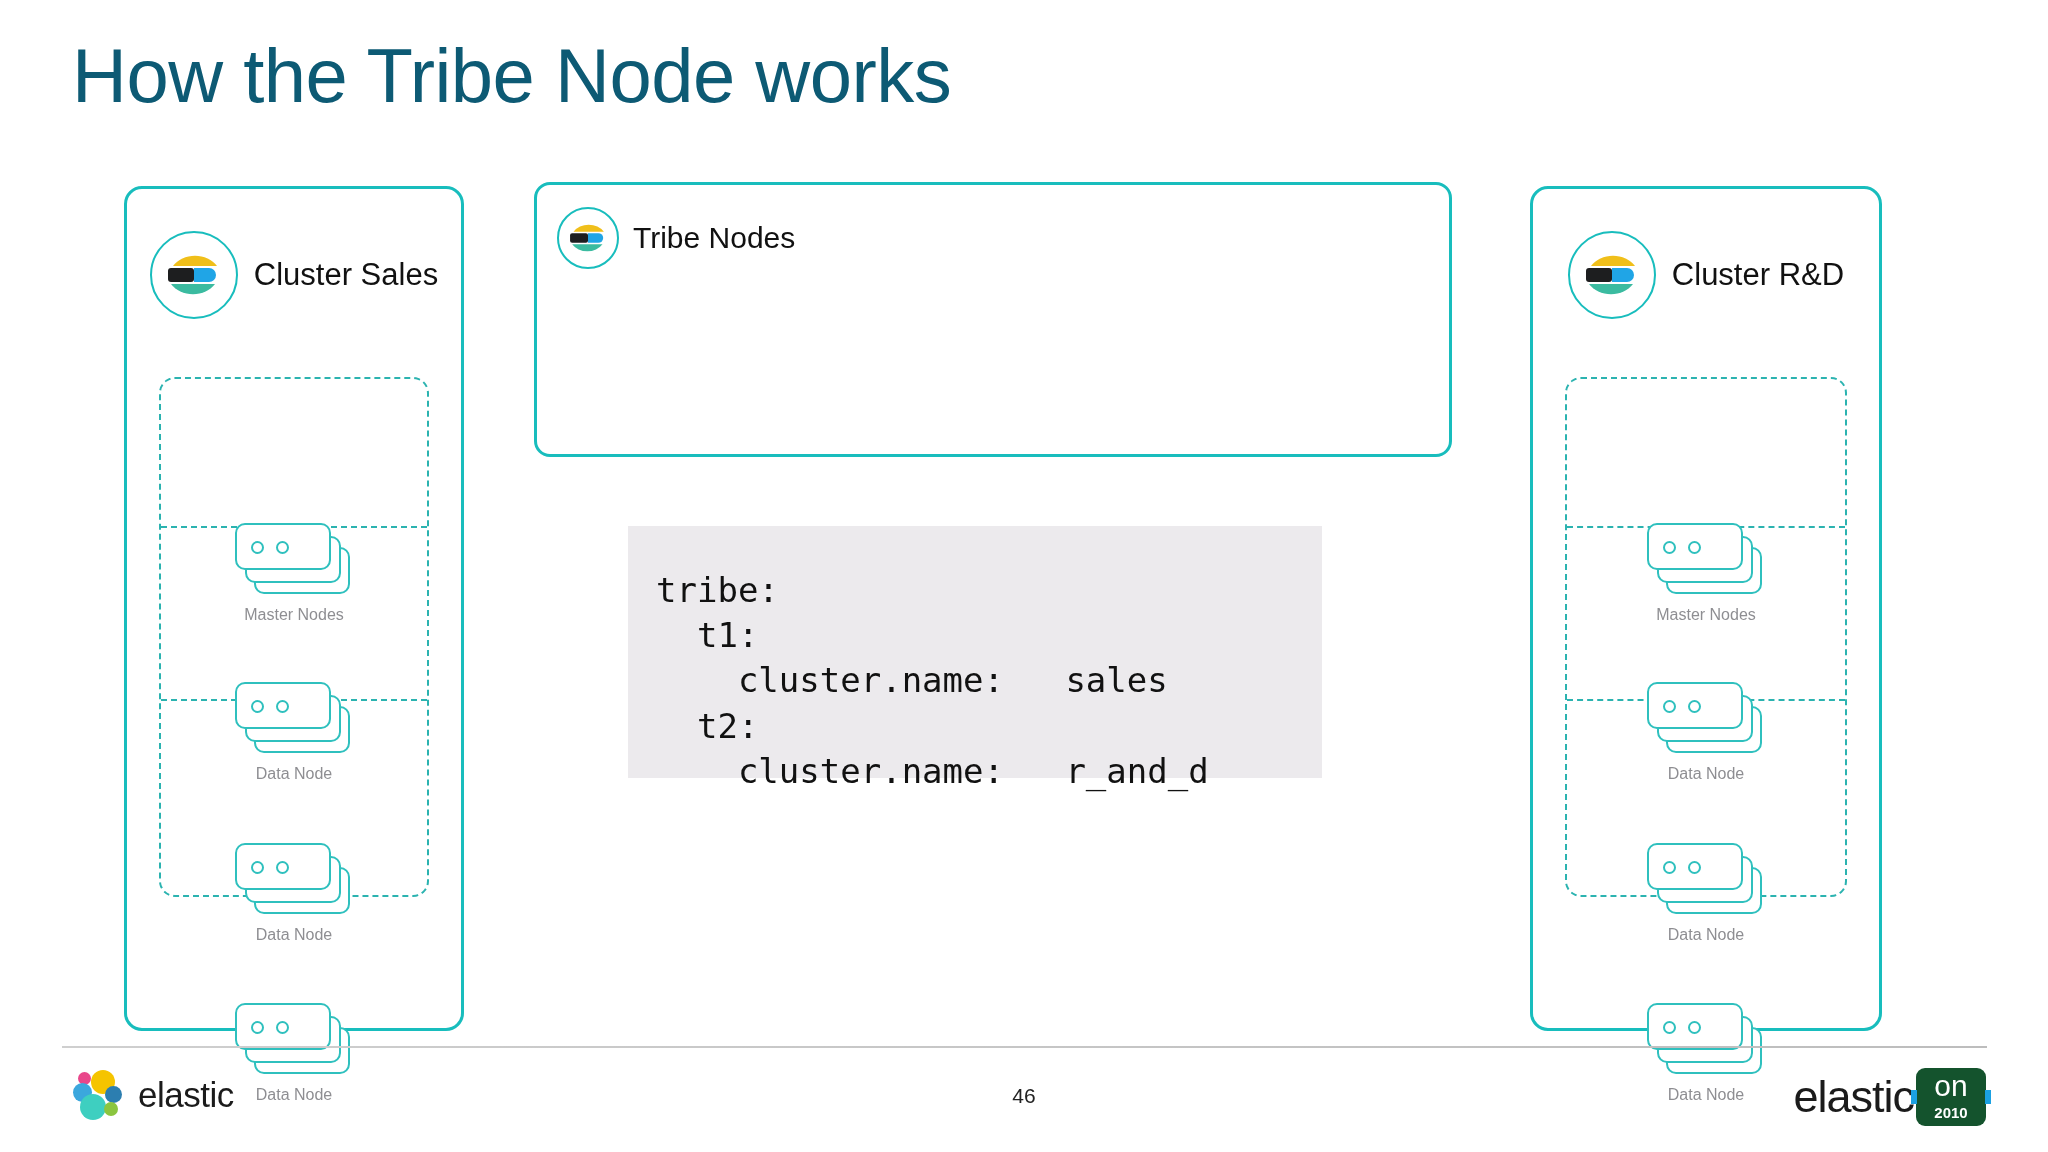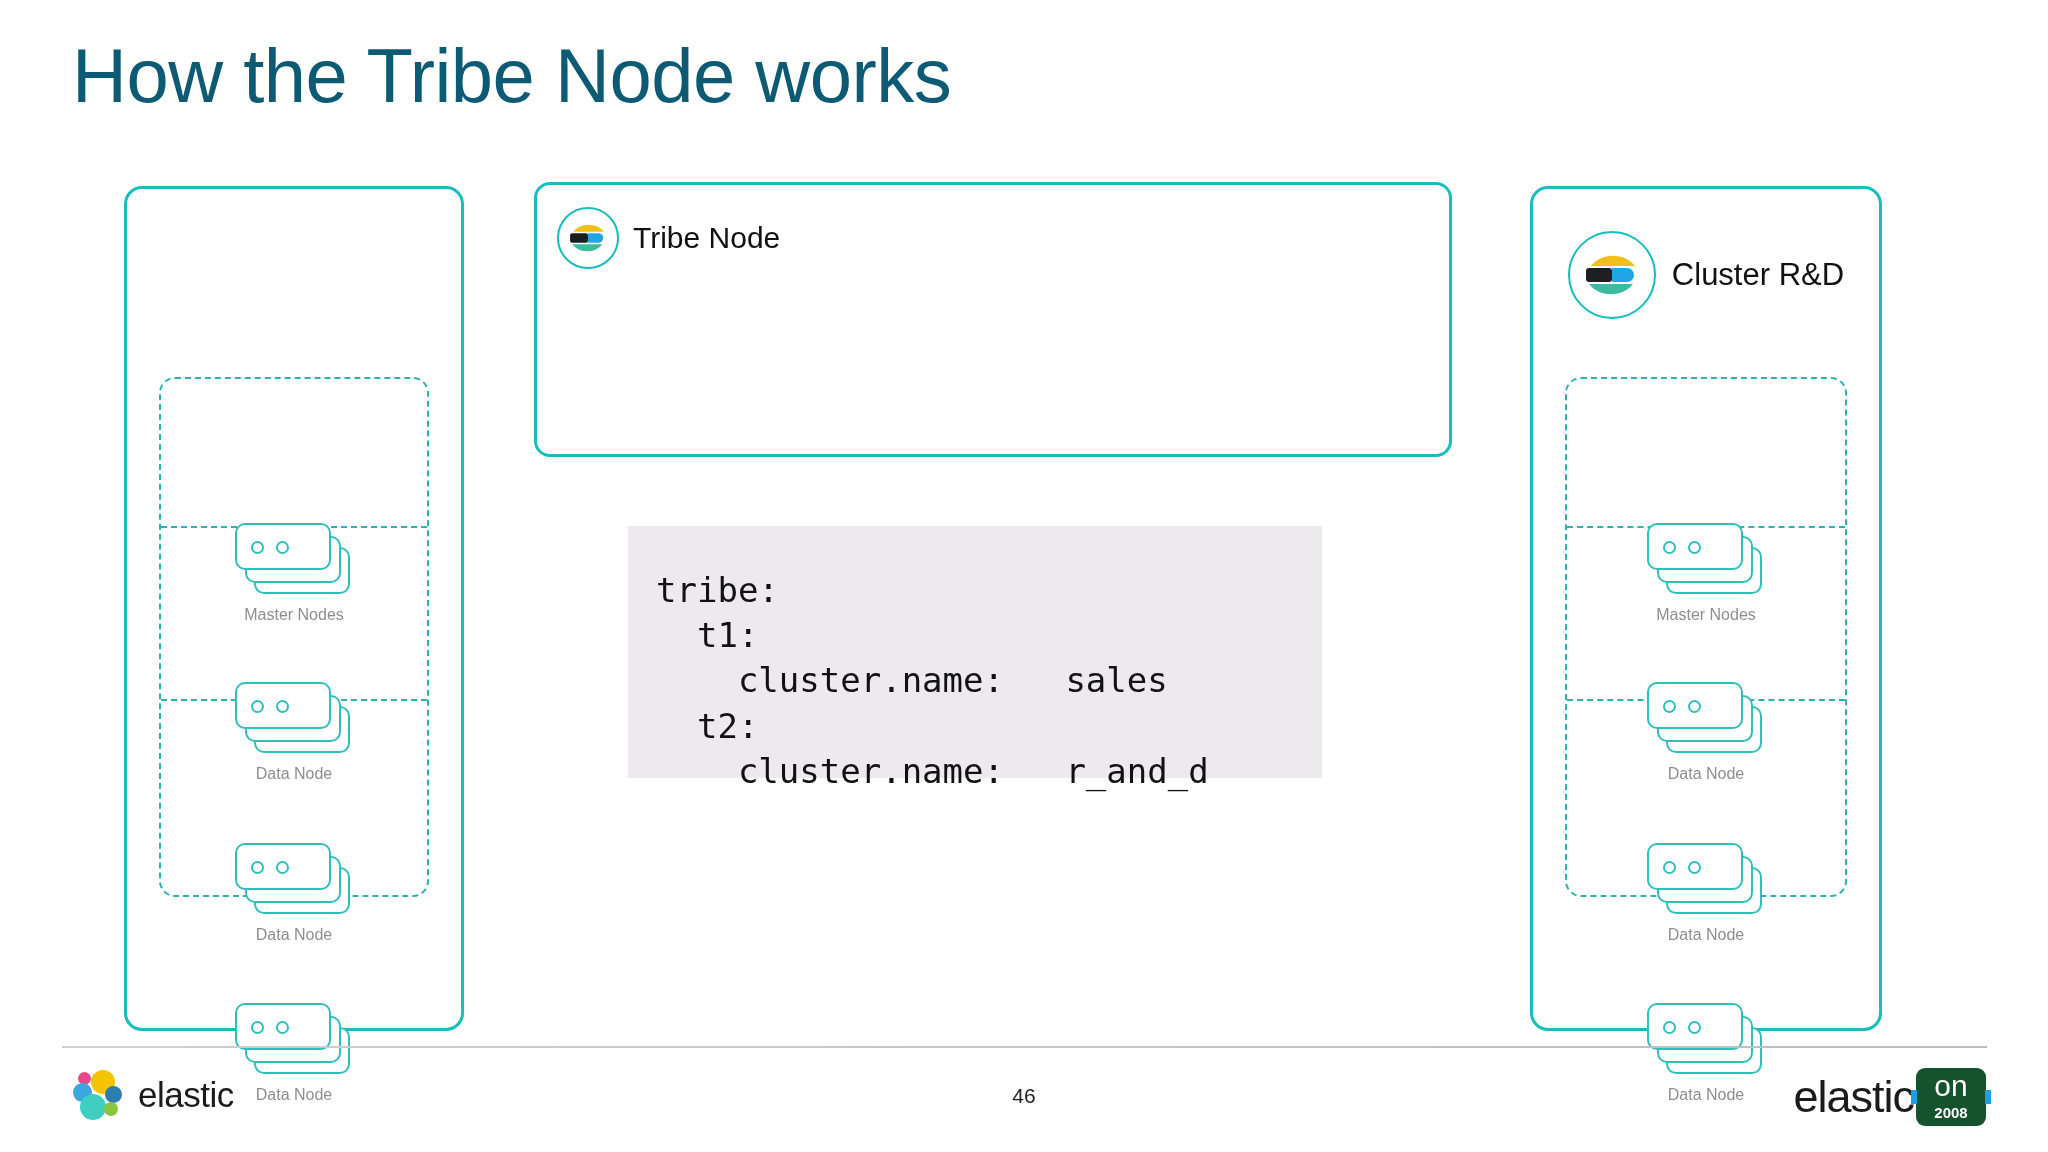--- a/index.html
+++ b/index.html
@@ -179,20 +179,31 @@
 </style>
 </head>
 <body>
 
 <div class="slide">
 
   <div class="slide-title">How the Tribe Node works</div>
 
   <div class="cluster-panel" id="cluster-left">
 
+    <div class="cluster-head">
+      <span class="logo-ring">
+        <svg class="mark" viewBox="0 0 58 52">
+          <path d="M8 17 A26 22 0 0 1 52 17 Z" fill="#f0bf1a"></path>
+          <rect x="3" y="19" width="26" height="14" rx="3" fill="#1d1e1f"></rect>
+          <path d="M29 19 H44 a7 7 0 0 1 0 14 H29 Z" fill="#20a5e6"></path>
+          <path d="M6 35 A26 22 0 0 0 50 35 Z" fill="#3bbba0"></path>
+        </svg>
+      </span>
+      <span class="cluster-title">Cluster Sales</span>
+    </div>
 
     <div class="node-group">
       <div class="divider d1"></div>
       <div class="divider d2"></div>
     </div>
 
     <div class="node-item" style="top:334px">
       <div class="node-icon">
         <div class="rect r3"></div>
           <div class="rect r2"></div>
@@ -312,21 +323,21 @@
   <div id="tribe-box">
     <div class="tribe-head">
       <span class="logo-ring small">
         <svg class="mark" viewBox="0 0 58 52">
           <path d="M8 17 A26 22 0 0 1 52 17 Z" fill="#f0bf1a"></path>
           <rect x="3" y="19" width="26" height="14" rx="3" fill="#1d1e1f"></rect>
           <path d="M29 19 H44 a7 7 0 0 1 0 14 H29 Z" fill="#20a5e6"></path>
           <path d="M6 35 A26 22 0 0 0 50 35 Z" fill="#3bbba0"></path>
         </svg>
       </span>
-      <span class="tribe-title">Tribe Node</span>
+      <span class="tribe-title">Tribe Nodes</span>
     </div>
   </div>
 
   <div id="code-block">
     <pre>tribe:
   t1:
     cluster.name:   sales
   t2:
     cluster.name:   r_and_d</pre>
   </div>
@@ -344,17 +355,17 @@
     </span>
     <span class="elastic-wordmark">elastic</span>
   </div>
 
   <div class="page-num">46</div>
 
   <div class="footer-right">
     <span class="eon-word">elastic</span>
     <span class="eon-badge">
       <span class="on">on</span>
-      <span class="yr">2008</span>
+      <span class="yr">2010</span>
     </span>
   </div>
 
 </div>
 
 </body></html>

